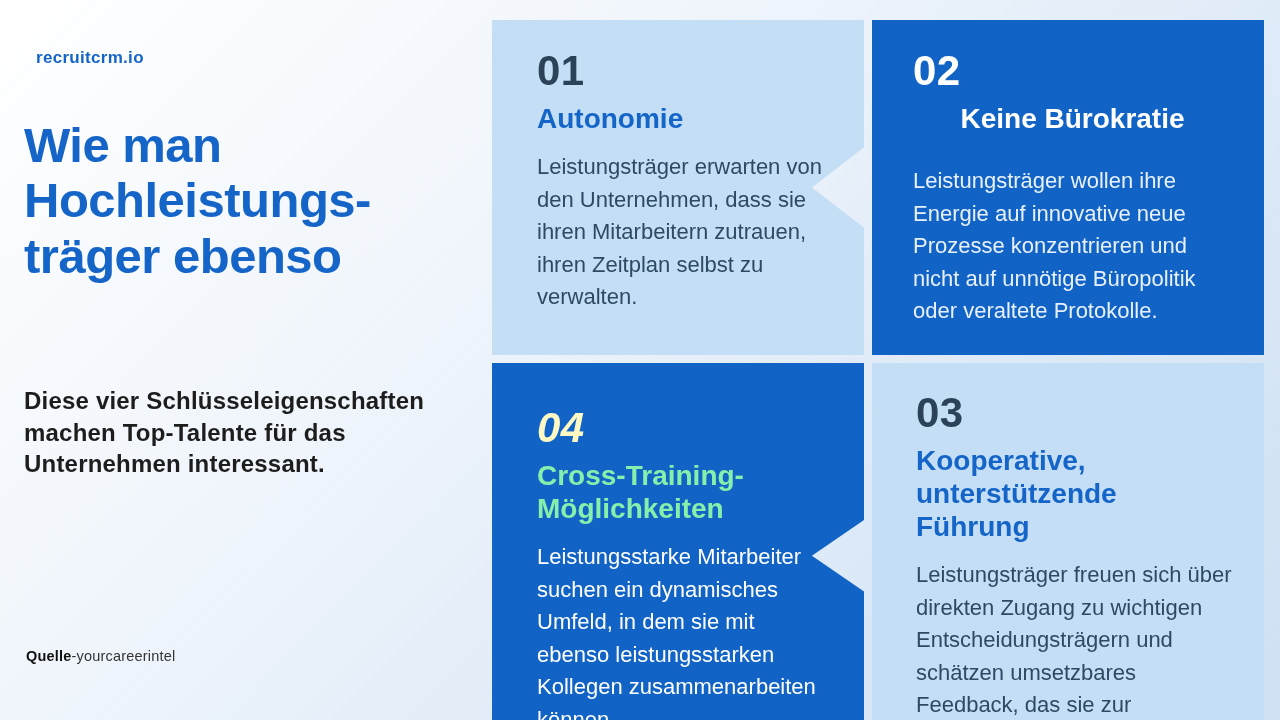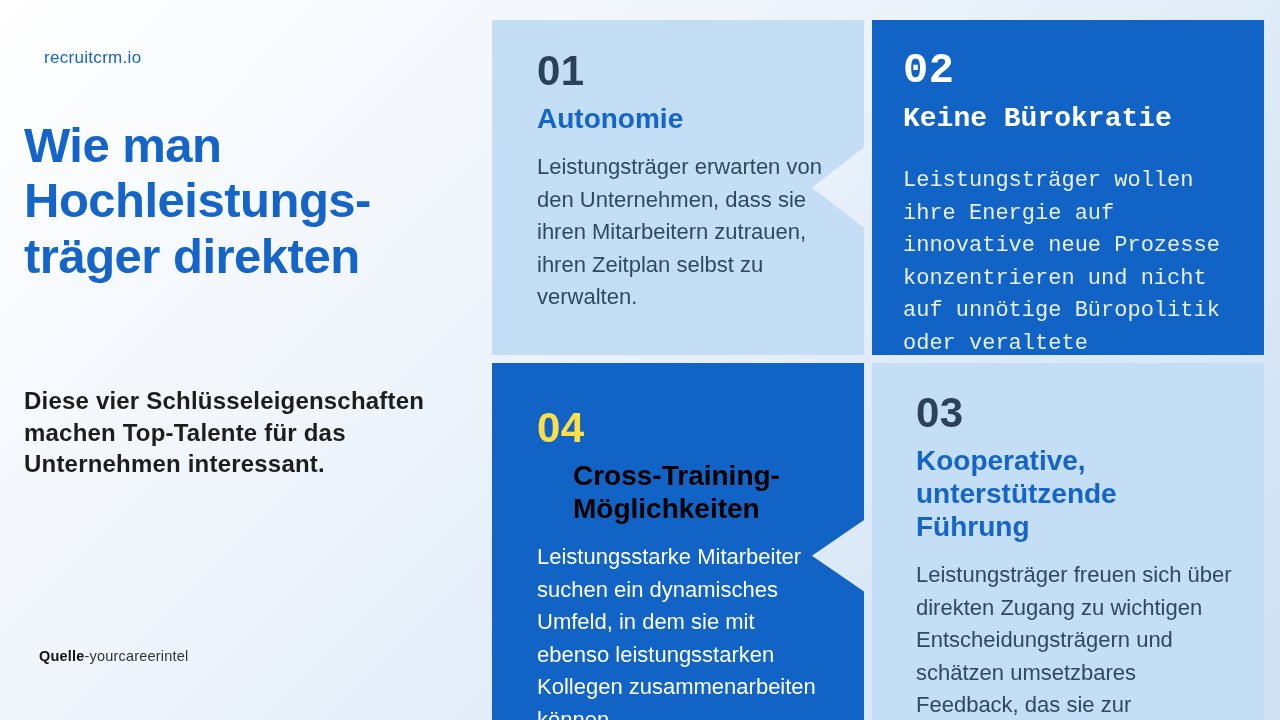--- a/index.html
+++ b/index.html
@@ -23,24 +23,24 @@
 
   
   .left {
     position: absolute;
     left: 0; top: 0;
     width: 510px;
     height: 720px;
   }
   .brand {
     position: absolute;
-    left: 44px;
+    left: 36px;
     top: 48px;
     font-size: 17px;
-    font-weight: normal;
+    font-weight: bold;
     color: #1565c8;
     letter-spacing: 0.3px;
   }
   .headline {
     position: absolute;
     left: 24px;
     top: 118px;
     width: 470px;
     font-size: 49px;
     line-height: 1.13;
@@ -59,21 +59,20 @@
     color: #1d1d1d;
     letter-spacing: 0.2px;
   }
   .source {
     position: absolute;
     left: 26px;
     top: 648px;
     font-size: 14.5px;
     color: #333333;
     letter-spacing: 0.2px;
-    margin-left: 13px;
   }
   .source .src-label {
     font-weight: bold;
     color: #111111;
   }
 
   
   .grid {
     position: absolute;
     left: 492px;
@@ -116,56 +115,56 @@
   .card-01 .body { color: #2e4a63; }
 
   
   .card-02 {
     left: 380px; top: 0;
     width: 392px; height: 335px;
     background: #1163c6;
     clip-path: polygon(0 0, 100% 0, 100% 100%, 42% 100%, 33% 117%, 24% 100%, 0 100%);
   }
   .card-02 .num { color: #ffffff; }
-  .card-02 .title { color: #ffffff; }
+  .card-02 .title { color: #ffffff; text-align: center; }
   .card-02 .body { color: #e8f1fb; margin-top: 30px; }
 
   
   .card-04 {
     left: 0; top: 343px;
     width: 372px; height: 357px;
     background: #1163c6;
     clip-path: polygon(0 0, 100% 0, 100% 44%, 86% 54%, 100% 64%, 100% 100%, 0 100%);
   }
-  .card-04 .num { color: #fde047; }
-  .card-04 .title { color: #000000; margin-left: 36px; }
+  .card-04 .num { color: #fef9c3; font-style: italic; }
+  .card-04 .title { color: #86efac; }
   .card-04 .body { color: #ffffff; }
 
   
   .card-03 {
     left: 380px; top: 343px;
     width: 392px; height: 357px;
     background: #c3def5;
   }
   .card-03 .num { color: #2b4258; }
   .card-03 .title { color: #1565c8; }
   .card-03 .body { color: #2e4a63; }
 
   .card-04 { padding-top: 44px; }
   .card-03 { padding-top: 29px; padding-left: 44px; }
-  .card-02 { padding-left: 31px; font-family: Liberation Mono, monospace; }
+  .card-02 { padding-left: 41px; }
 </style>
 </head>
 <body>
 
 <div class="canvas">
 
   <div class="left">
     <div class="brand">recruitcrm.io</div>
-    <div class="headline">Wie man Hochleistungs-träger direkten</div>
+    <div class="headline">Wie man Hochleistungs-träger ebenso</div>
     <div class="subline">Diese vier Schlüsseleigenschaften machen Top-Talente für das Unternehmen interessant.</div>
     <div class="source">
       <span class="src-label">Quelle</span><span>-yourcareerintel</span>
     </div>
   </div>
 
   <div class="grid">
 
     <div class="card card-01">
       <div class="num">01</div>

